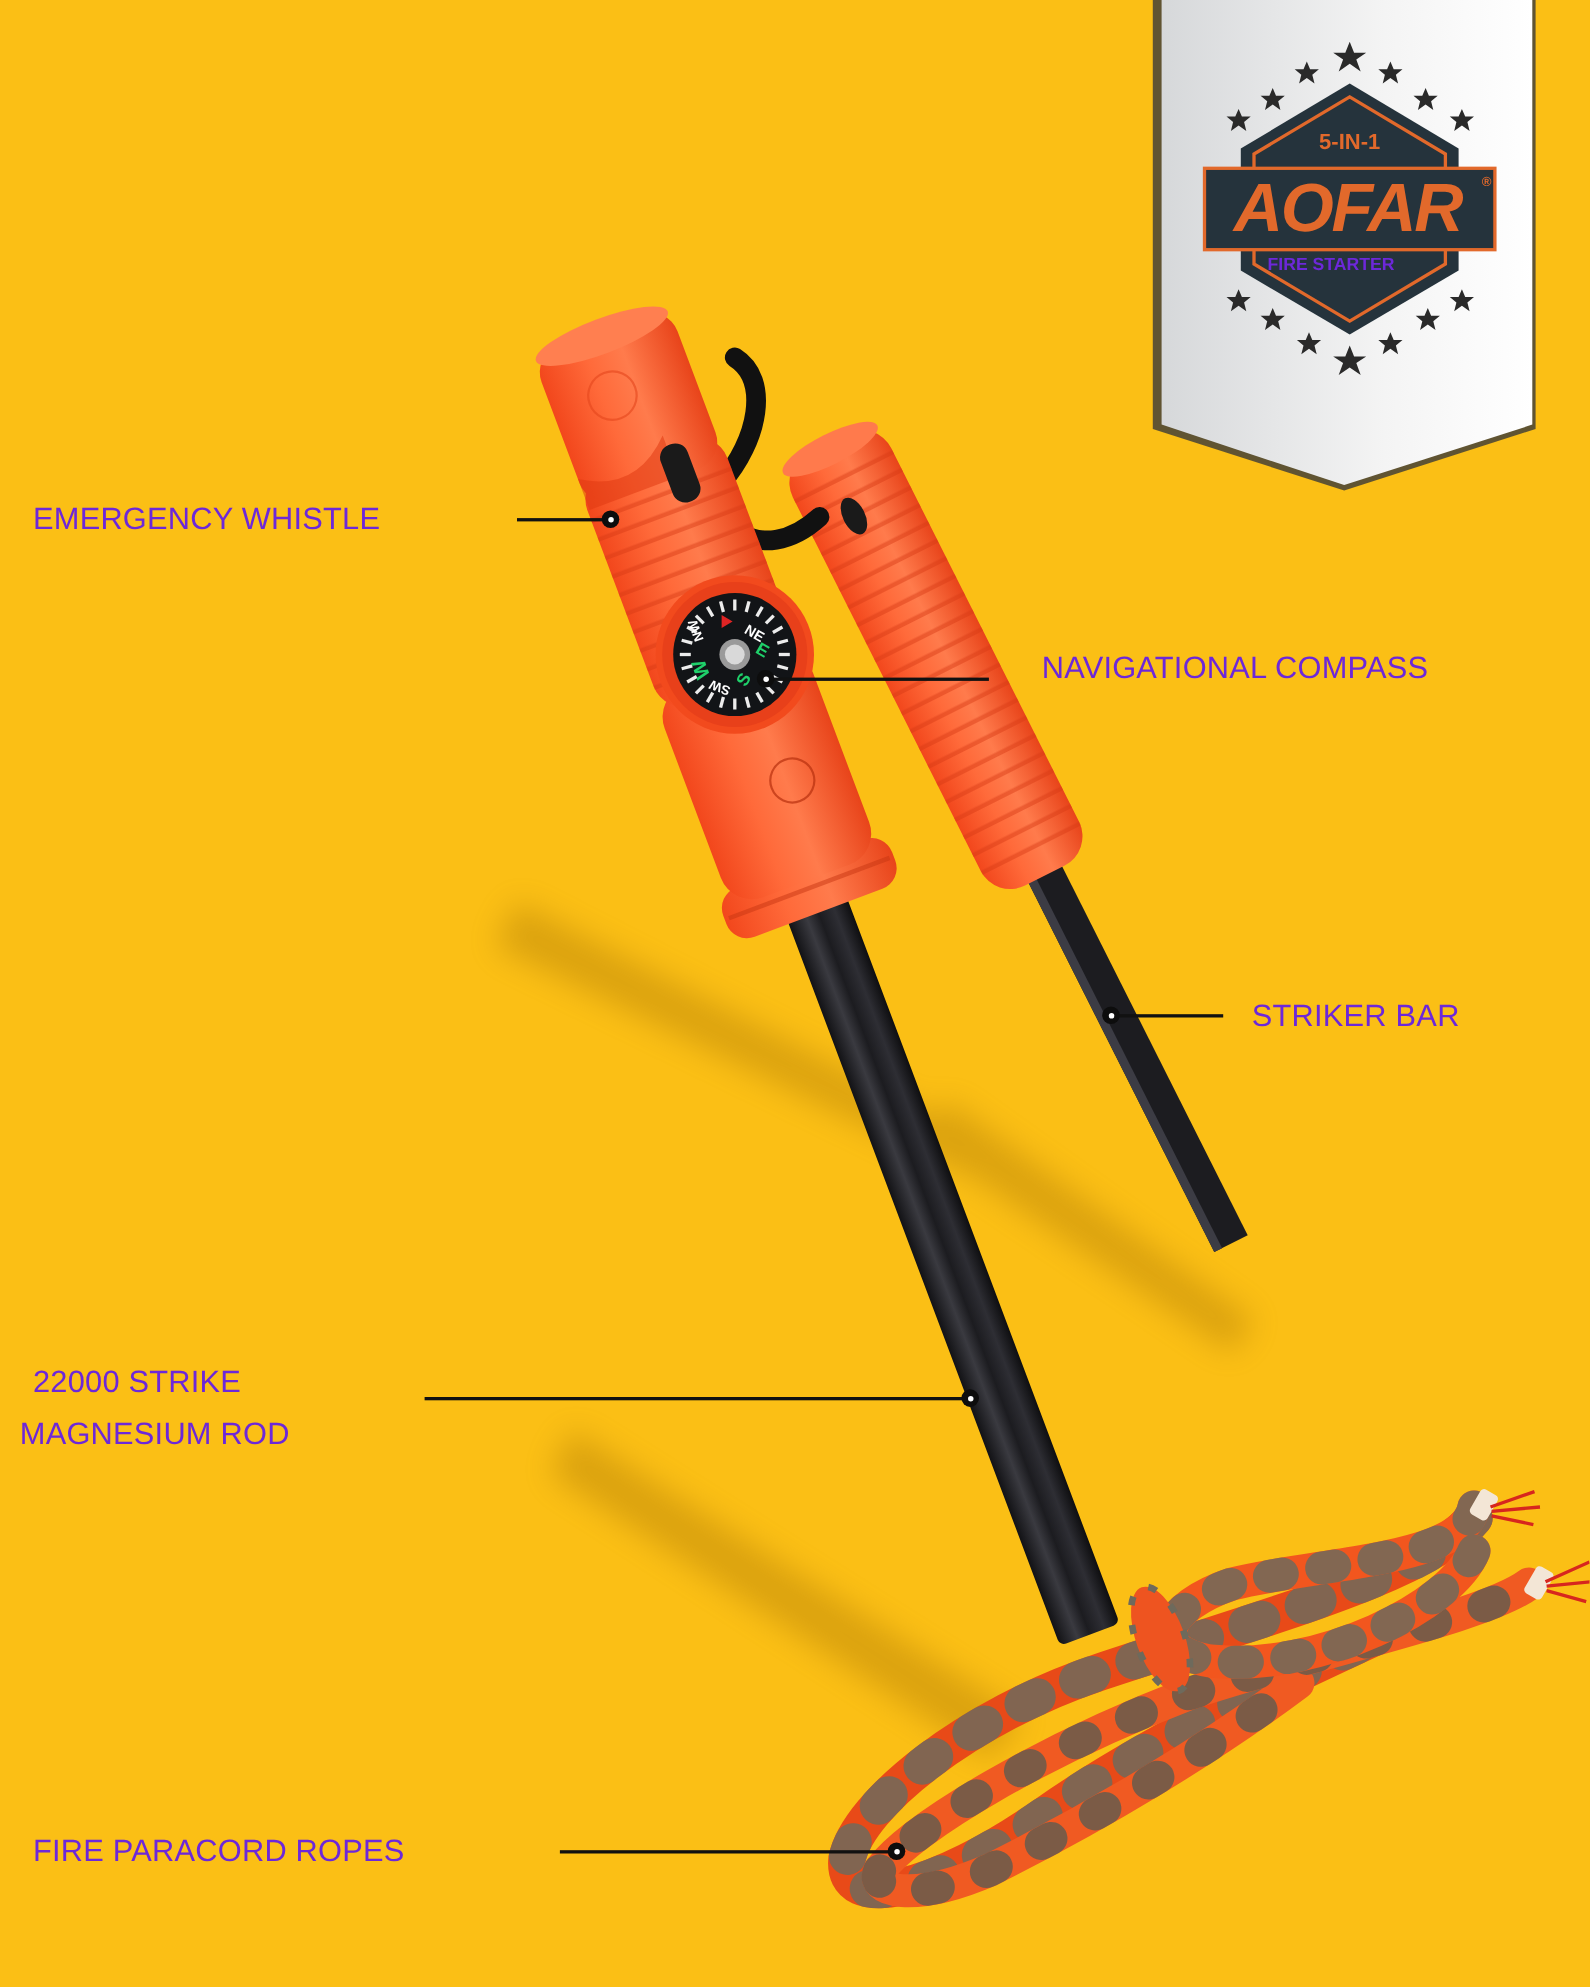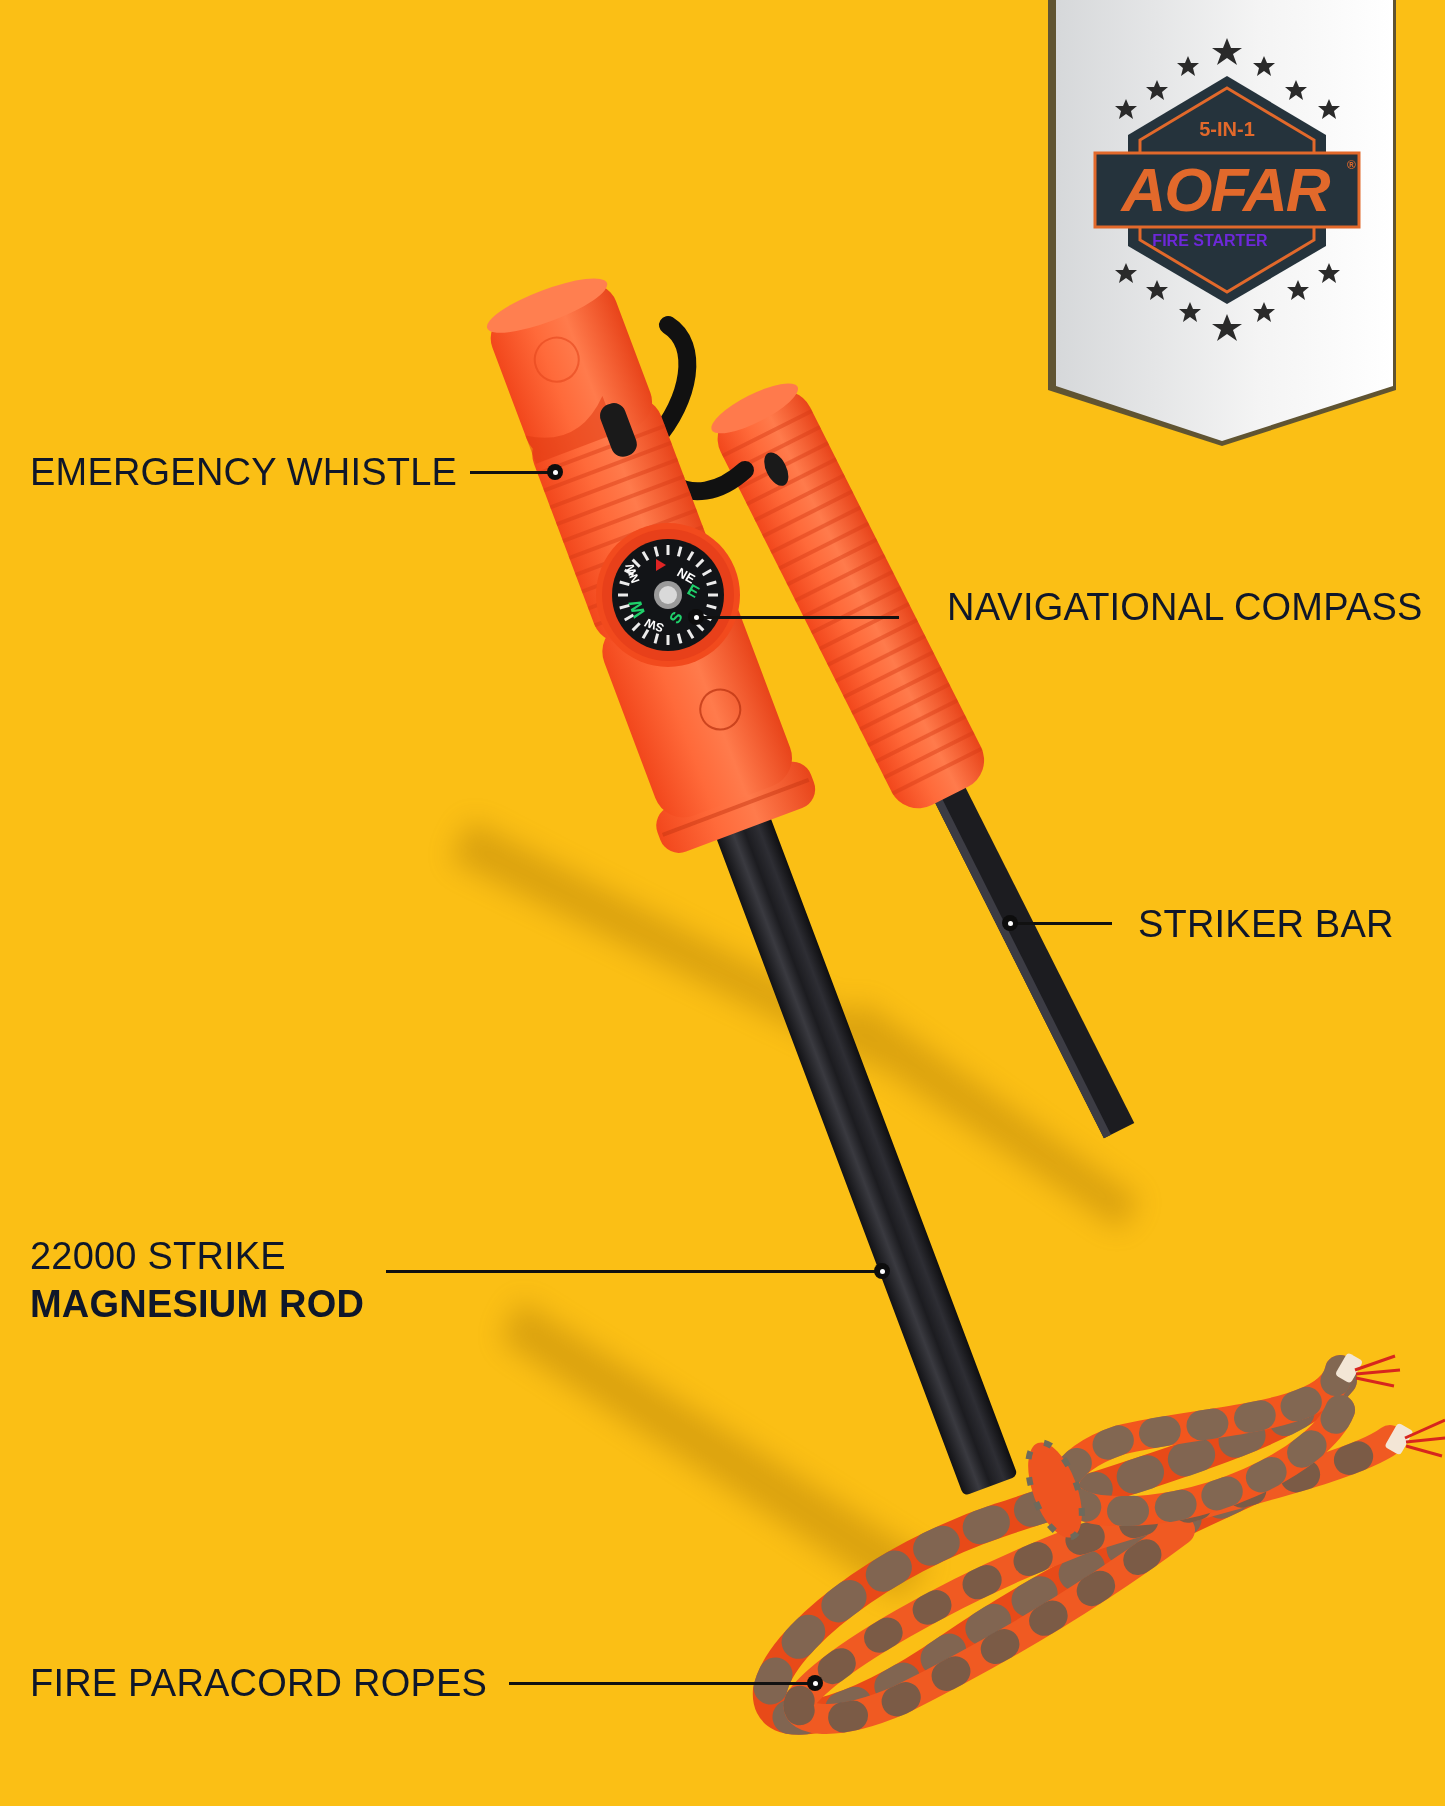--- a/index.html
+++ b/index.html
@@ -1,19 +1,19 @@
 <!DOCTYPE html>
 <html><head>
 <meta charset="utf-8">
 <style>
   html, body { margin: 0; padding: 0; }
   body { width: 1445px; height: 1806px; overflow: hidden; background: #FBBF15; position: relative; font-family: "Liberation Sans", "DejaVu Sans", sans-serif; }
   .stage { position: absolute; left: 0; top: 0; width: 1445px; height: 1806px; }
   .stage svg { position: absolute; left: 0; top: 0; }
-  .label { position: absolute; color: #0f172a; font-size: 38px; line-height: 48px; letter-spacing: 0.2px; white-space: nowrap; transform-origin: left center; }
+  .label { position: absolute; color: #6d28d9; font-size: 28px; line-height: 48px; letter-spacing: 0.2px; white-space: nowrap; transform-origin: left center; }
   .label.two { line-height: 48px; }
   .leader { position: absolute; height: 3px; background: #111; }
   .dot { position: absolute; width: 16px; height: 16px; border-radius: 50%; background: #0d0d0d; margin-left: -8px; margin-top: -8px; }
   .dot::after { content: ""; position: absolute; left: 6px; top: 6px; width: 5px; height: 5px; border-radius: 50%; background: #fff; }
   .banner-text { position: absolute; text-align: center; font-weight: bold; white-space: nowrap; }
 </style>
 </head>
 <body>
 
 <div class="stage">
@@ -182,21 +182,21 @@
 
   <div class="label" style="left:915px; top:583px;margin-left:32px;">NAVIGATIONAL COMPASS</div>
   <div class="leader" style="left:697px; top:616px; width:202px;"></div>
   <div class="dot" style="left:696px; top:617px;"></div>
 
   <div class="label" style="left:1138px; top:900px;">STRIKER BAR</div>
   <div class="leader" style="left:1010px; top:922px; width:102px;"></div>
   <div class="dot" style="left:1010px; top:923px;"></div>
 
   <div class="label two" style="left:30px; top:1232px;">22000 STRIKE</div>
-  <div class="label two" style="left:30px; top:1280px;font-weight:bold;">MAGNESIUM ROD</div>
+  <div class="label two" style="left:18px; top:1280px;">MAGNESIUM ROD</div>
   <div class="leader" style="left:386px; top:1270px; width:496px;"></div>
   <div class="dot" style="left:882px; top:1271px;"></div>
 
   <div class="label" style="left:30px; top:1659px;">FIRE PARACORD ROPES</div>
   <div class="leader" style="left:509px; top:1682px; width:306px;"></div>
   <div class="dot" style="left:815px; top:1683px;"></div>
 
 </div>
 
 </body></html>

